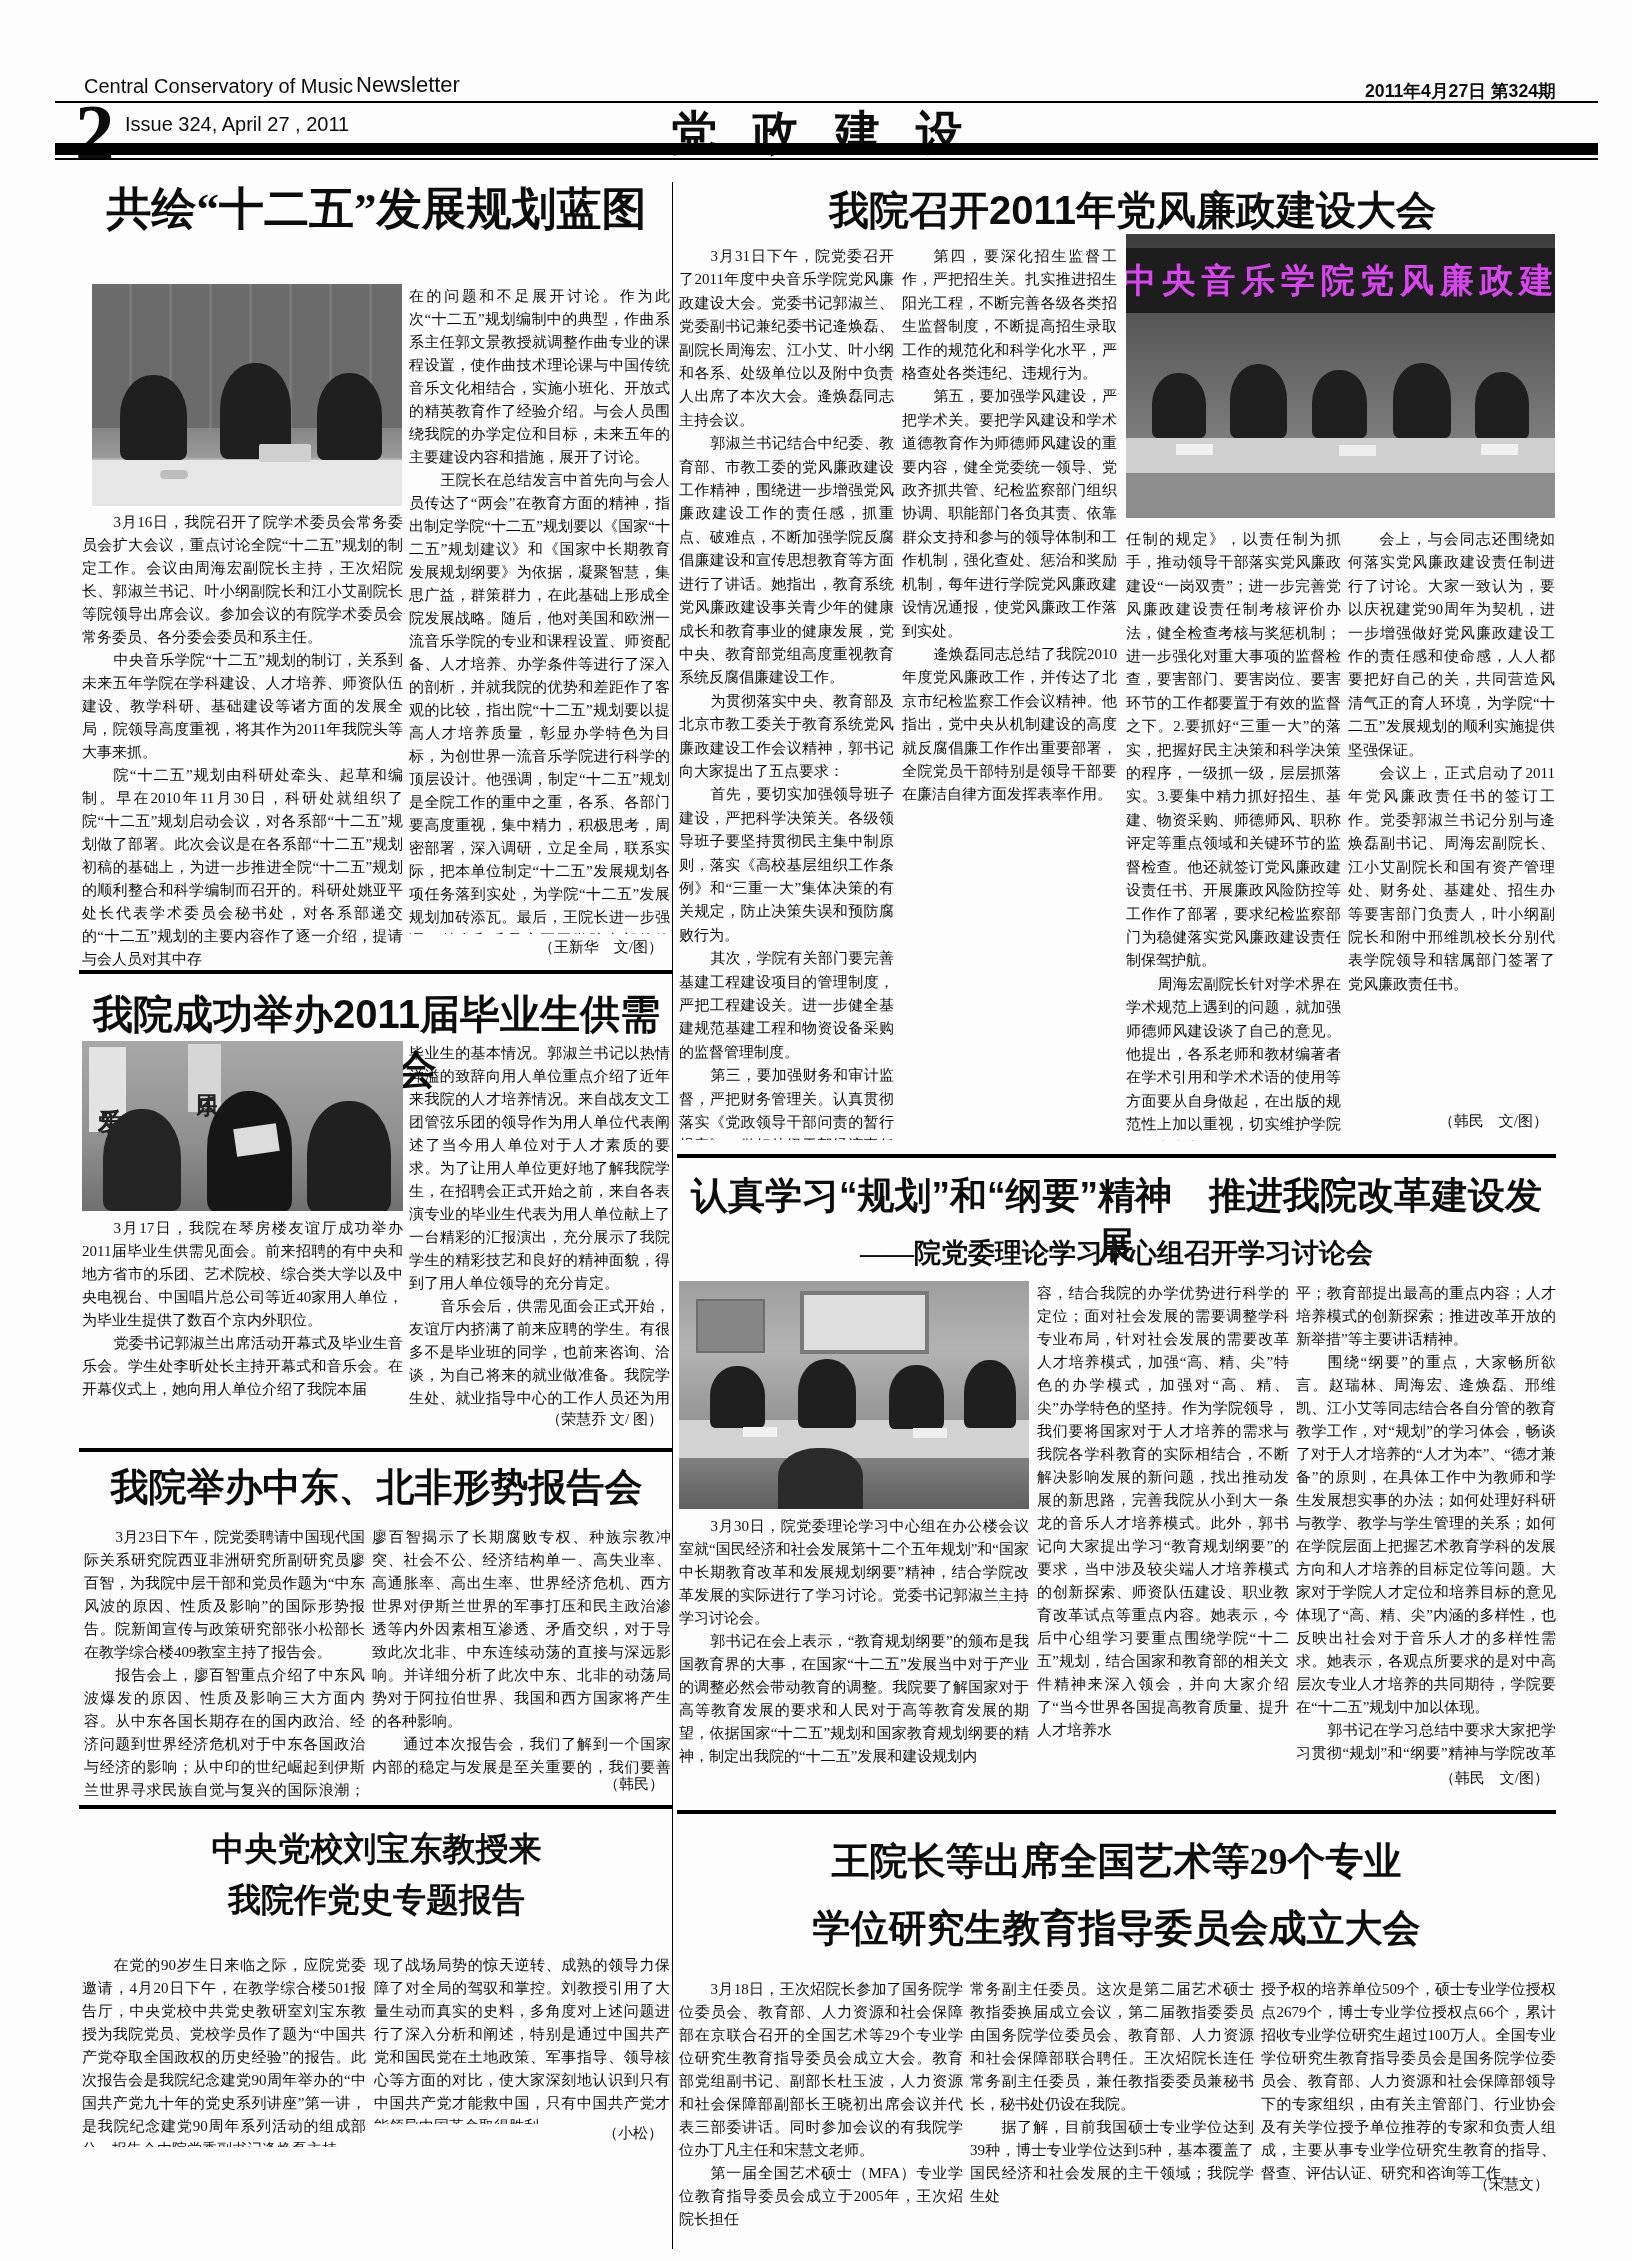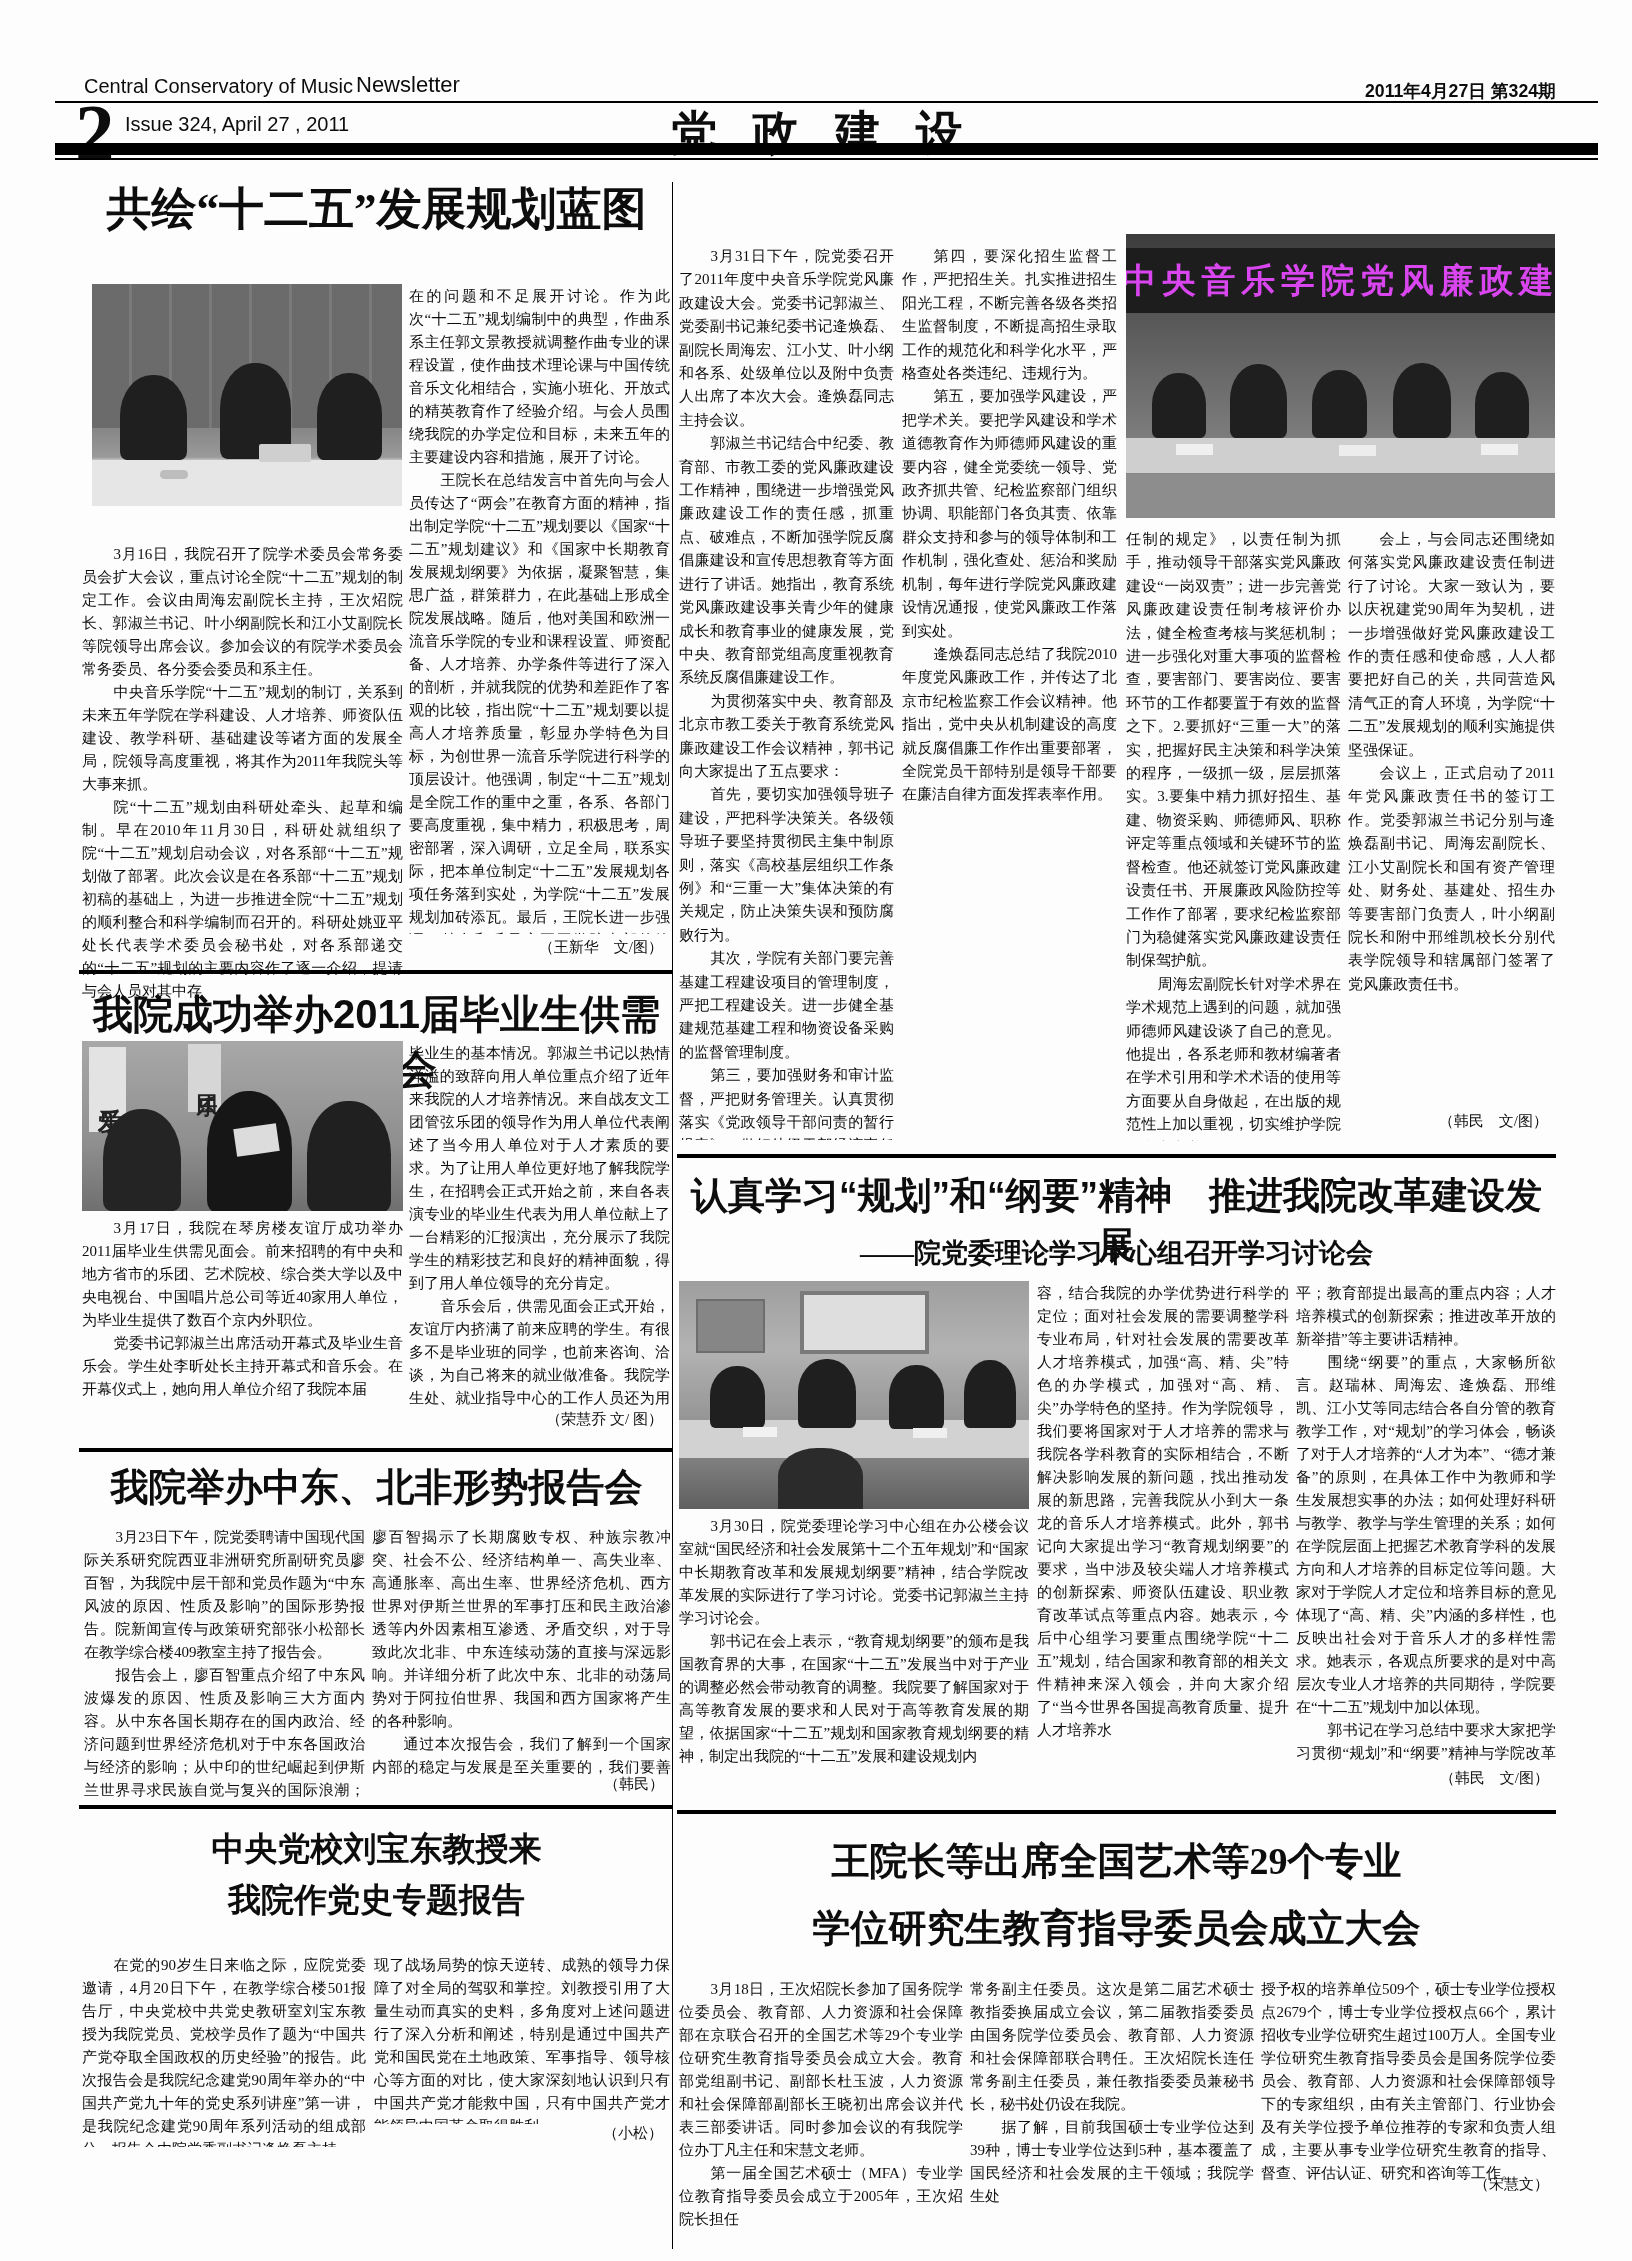--- a/index.html
+++ b/index.html
@@ -53,21 +53,21 @@
   <div class="photo" style="left:92px;top:284px;width:310px;height:222px;background:linear-gradient(180deg,#5d5d5d 0%,#777 55%,#9a9a9a 78%,#d9d9d9 80%,#c9c9c9 100%);">
     <div style="left:0;top:0;width:100%;height:65%;background:repeating-linear-gradient(90deg,#6b6b6b 0 37px,#7a7a7a 37px 40px);"></div>
     <div class="fig" style="left:28px;top:91px;width:67px;height:85px;"></div>
     <div class="fig" style="left:128px;top:79px;width:71px;height:96px;"></div>
     <div class="fig" style="left:225px;top:89px;width:65px;height:87px;"></div>
     <div style="left:0;top:176px;width:100%;height:46px;background:#e6e6e6;"></div>
     <div style="left:167px;top:160px;width:52px;height:18.4px;background:#cfcfcf;border-radius:2.1px;"></div>
     <div style="left:68px;top:186px;width:28px;height:8.5px;background:#bdbdbd;border-radius:4.3px;"></div>
   </div>
 
-  <div class="body-col" style="left:82px;top:511px;width:321px;height:459px;margin-top:32px;">
+  <div class="body-col" style="left:82px;top:511px;width:321px;height:459px;">
       <p>3月16日，我院召开了院学术委员会常务委员会扩大会议，重点讨论全院“十二五”规划的制定工作。会议由周海宏副院长主持，王次炤院长、郭淑兰书记、叶小纲副院长和江小艾副院长等院领导出席会议。参加会议的有院学术委员会常务委员、各分委会委员和系主任。</p>
       <p>中央音乐学院“十二五”规划的制订，关系到未来五年学院在学科建设、人才培养、师资队伍建设、教学科研、基础建设等诸方面的发展全局，院领导高度重视，将其作为2011年我院头等大事来抓。</p>
       <p>院“十二五”规划由科研处牵头、起草和编制。早在2010年11月30日，科研处就组织了院“十二五”规划启动会议，对各系部“十二五”规划做了部署。此次会议是在各系部“十二五”规划初稿的基础上，为进一步推进全院“十二五”规划的顺利整合和科学编制而召开的。科研处姚亚平处长代表学术委员会秘书处，对各系部递交的“十二五”规划的主要内容作了逐一介绍，提请与会人员对其中存</p>
     </div>
   <div class="body-col cont" style="left:409px;top:285px;width:261px;height:649px;">
       <p>在的问题和不足展开讨论。作为此次“十二五”规划编制中的典型，作曲系系主任郭文景教授就调整作曲专业的课程设置，使作曲技术理论课与中国传统音乐文化相结合，实施小班化、开放式的精英教育作了经验介绍。与会人员围绕我院的办学定位和目标，未来五年的主要建设内容和措施，展开了讨论。</p>
       <p>王院长在总结发言中首先向与会人员传达了“两会”在教育方面的精神，指出制定学院“十二五”规划要以《国家“十二五”规划建议》和《国家中长期教育发展规划纲要》为依据，凝聚智慧，集思广益，群策群力，在此基础上形成全院发展战略。随后，他对美国和欧洲一流音乐学院的专业和课程设置、师资配备、人才培养、办学条件等进行了深入的剖析，并就我院的优势和差距作了客观的比较，指出院“十二五”规划要以提高人才培养质量，彰显办学特色为目标，为创世界一流音乐学院进行科学的顶层设计。他强调，制定“十二五”规划是全院工作的重中之重，各系、各部门要高度重视，集中精力，积极思考，周密部署，深入调研，立足全局，联系实际，把本单位制定“十二五”发展规划各项任务落到实处，为学院“十二五”发展规划加砖添瓦。最后，王院长进一步强调，特色和质量离不开学院内部的管理，要求全院各级部门在管理上狠下功夫，形成一整套规范、高效、灵活的管理机制，确保“十二五”各项工作的顺利进行。</p>
     </div>
   <div class="body-col" style="left:409px;top:936px;width:261px;height:28px;">
       <p class="byline">（王新华　文/图）</p>
@@ -118,20 +118,21 @@
   <div class="body-col" style="left:82px;top:1954px;width:284px;height:193px;">
       <p>在党的90岁生日来临之际，应院党委邀请，4月20日下午，在教学综合楼501报告厅，中央党校中共党史教研室刘宝东教授为我院党员、党校学员作了题为“中国共产党夺取全国政权的历史经验”的报告。此次报告会是我院纪念建党90周年举办的“中国共产党九十年的党史系列讲座”第一讲，是我院纪念建党90周年系列活动的组成部分。报告会由院党委副书记逄焕磊主持。</p>
     </div>
   <div class="body-col cont" style="left:374px;top:1954px;width:296px;height:170px;">
       <p>现了战场局势的惊天逆转、成熟的领导力保障了对全局的驾驭和掌控。刘教授引用了大量生动而真实的史料，多角度对上述问题进行了深入分析和阐述，特别是通过中国共产党和国民党在土地政策、军事指导、领导核心等方面的对比，使大家深刻地认识到只有中国共产党才能救中国，只有中国共产党才能领导中国革命取得胜利。</p>
     </div>
   <div class="body-col" style="left:374px;top:2122px;width:296px;height:25.5px;">
       <p class="byline">（小松）</p>
     </div>
 
+  <div class="hl hl-sans" style="left:709px;top:183px;width:847px;font-size:40px;">我院召开2011年党风廉政建设大会</div>
 
   <div class="photo" style="left:1126px;top:234px;width:429px;height:284px;background:linear-gradient(180deg,#3c3c3c 0%,#585858 30%,#7b7b7b 70%,#969696 100%);">
     <div style="left:0;top:14px;width:100%;height:65px;background:#1d1d1d;display:flex;align-items:center;justify-content:center;">
       <span class="banner-text" style="font-size:34px;">中央音乐学院党风廉政建</span>
     </div>
     <div class="fig" style="left:25.5px;top:139px;width:54px;height:65px;"></div>
     <div class="fig" style="left:104px;top:130px;width:57px;height:74px;"></div>
     <div class="fig" style="left:186px;top:136px;width:55px;height:68px;"></div>
     <div class="fig" style="left:267px;top:129px;width:58px;height:75px;"></div>
     <div class="fig" style="left:349px;top:138px;width:54px;height:67px;"></div>

